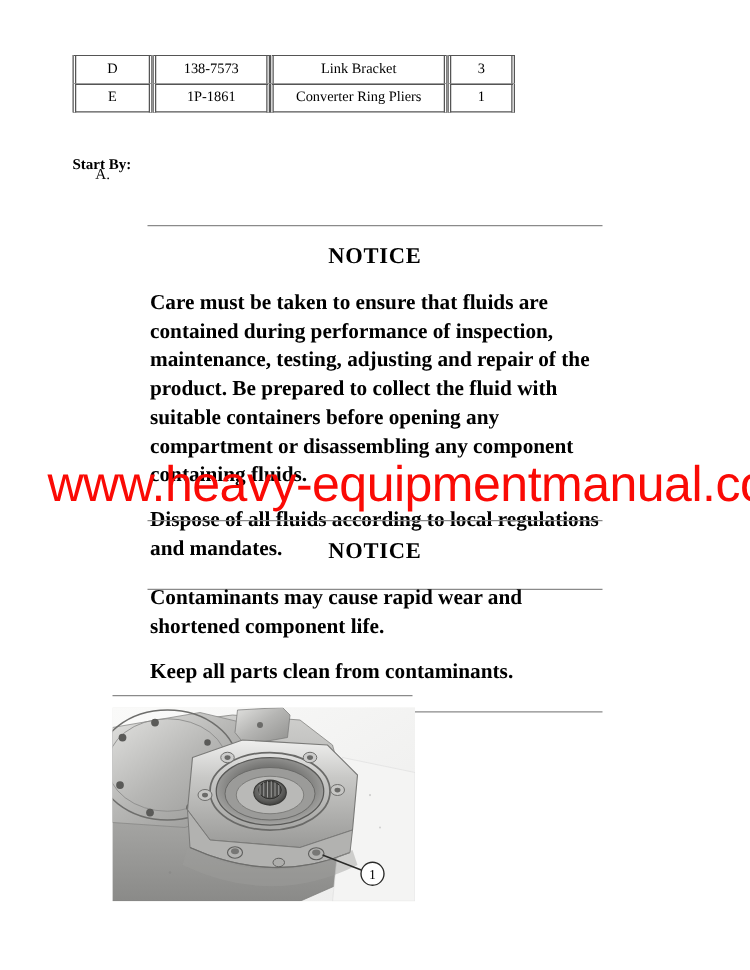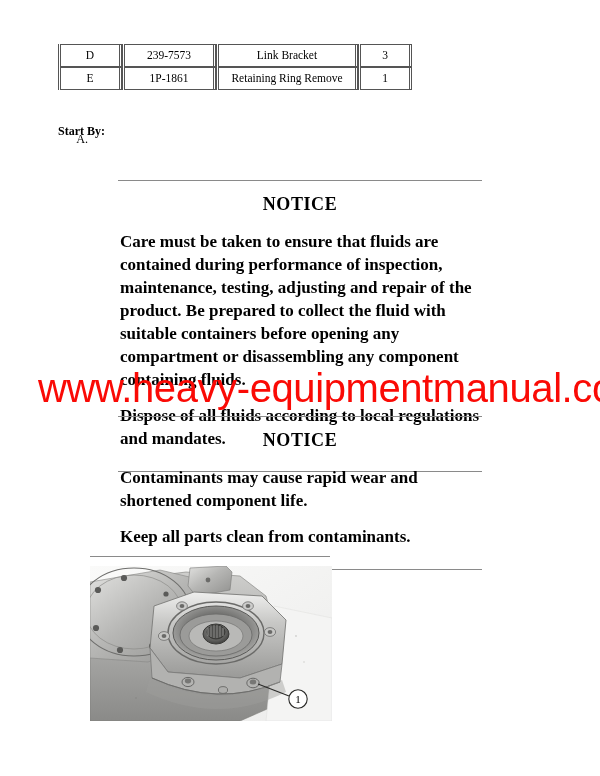--- a/index.html
+++ b/index.html
@@ -164,28 +164,28 @@
 </style>
 </head>
 <body>
 
 <div class="page">
 
   <table class="tools-table">
     <tbody>
       <tr>
         <td class="col-ref">D</td>
-        <td class="col-part">239-7573</td>
+        <td class="col-part">138-7573</td>
         <td class="col-desc">Link Bracket</td>
         <td class="col-qty">3</td>
       </tr>
       <tr>
         <td class="col-ref">E</td>
         <td class="col-part">1P-1861</td>
-        <td class="col-desc">Retaining Ring Remove</td>
+        <td class="col-desc">Converter Ring Pliers</td>
         <td class="col-qty">1</td>
       </tr>
     </tbody>
   </table>
 
   <div class="start-by-heading">Start By:</div>
 
   <ol class="proc-list">
     <li class="proc-item">
       <span class="proc-marker">A.</span>

